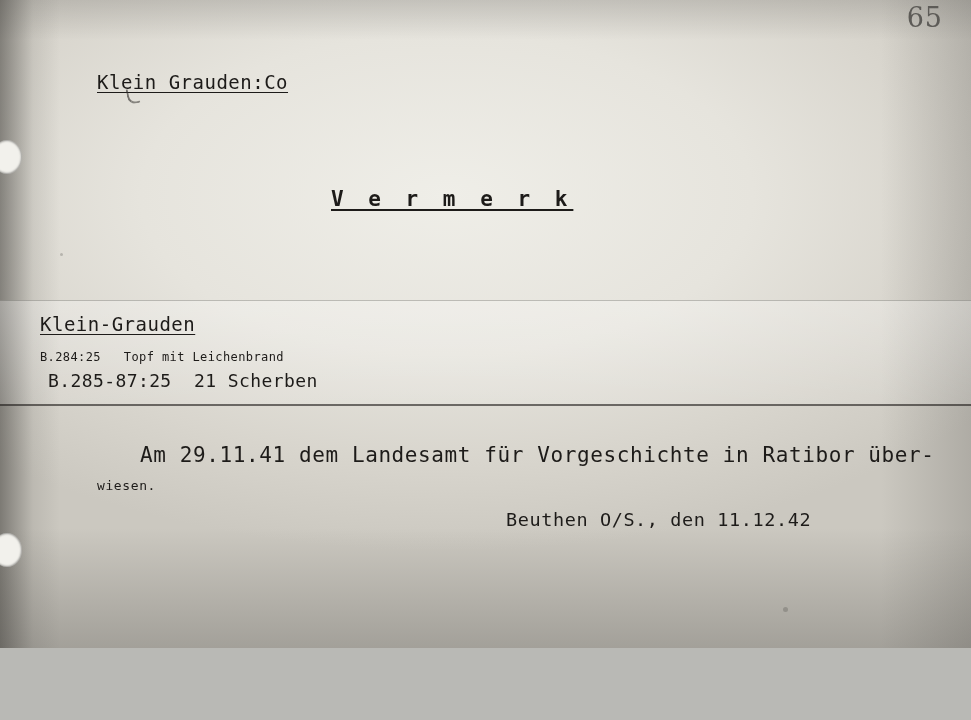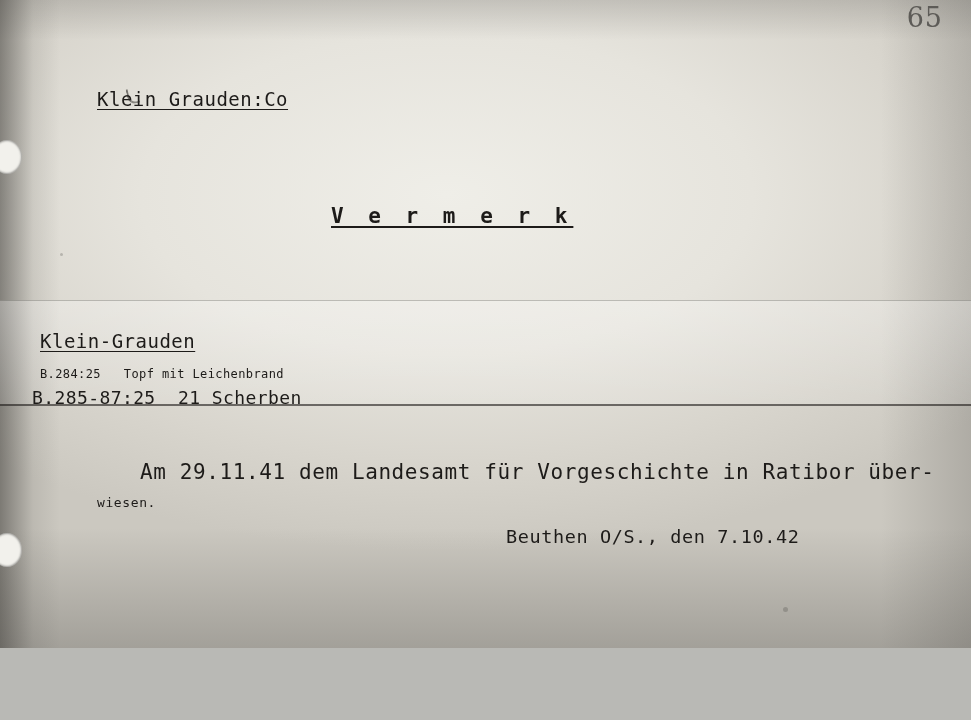--- a/index.html
+++ b/index.html
@@ -70,21 +70,20 @@
     background: #f2f1ec;
     border-radius: 50%;
     box-shadow: 0 0 2px 1px rgba(0,0,0,0.35) inset;
   }
   
   .txt {
     position: absolute;
     color: #1d1b19;
     font-family: "DejaVu Sans Mono", monospace;
     white-space: pre;
-    margin-top: 17px;
   }
   .u { text-decoration: underline; text-underline-offset: 3px; }
   #archive-number {
     position: absolute;
     right: 28px;
     top: 2px;
     font-family: "DejaVu Serif", serif;
     font-size: 27px;
     color: #5d5b57;
     letter-spacing: 1px;
@@ -116,21 +115,21 @@
     color: #3a3834;
     font-style: italic;
   }
   #entry-line-1 {
     left: 40px;
     top: 350px;
     font-size: 12px;
     letter-spacing: 0.4px;
   }
   #entry-line-2 {
-    left: 32px;
+    left: 48px;
     top: 370px;
     font-size: 18px;
     letter-spacing: 0.4px;
     text-align: center;
   }
   #body-line-1 {
     left: 140px;
     top: 443px;
     font-size: 21px;
     letter-spacing: 0.6px;
@@ -196,15 +195,15 @@
 
   <div class="txt u" id="doc-title">V e r m e r k</div>
   <div id="entry-site-suffix">: Co.</div>
 
   <div class="txt" id="entry-line-1">B.284:25   Topf mit Leichenbrand</div>
   <div class="txt" id="entry-line-2">B.285-87:25  21 Scherben</div>
 
   <div class="txt" id="body-line-1">Am 29.11.41 dem Landesamt für Vorgeschichte in Ratibor über-</div>
   <div class="txt" id="body-line-2">wiesen.</div>
 
-  <div class="txt" id="place-date">Beuthen O/S., den 7.10.42</div>
+  <div class="txt" id="place-date">Beuthen O/S., den 11.12.42</div>
 
 </div>
 
 </body></html>

